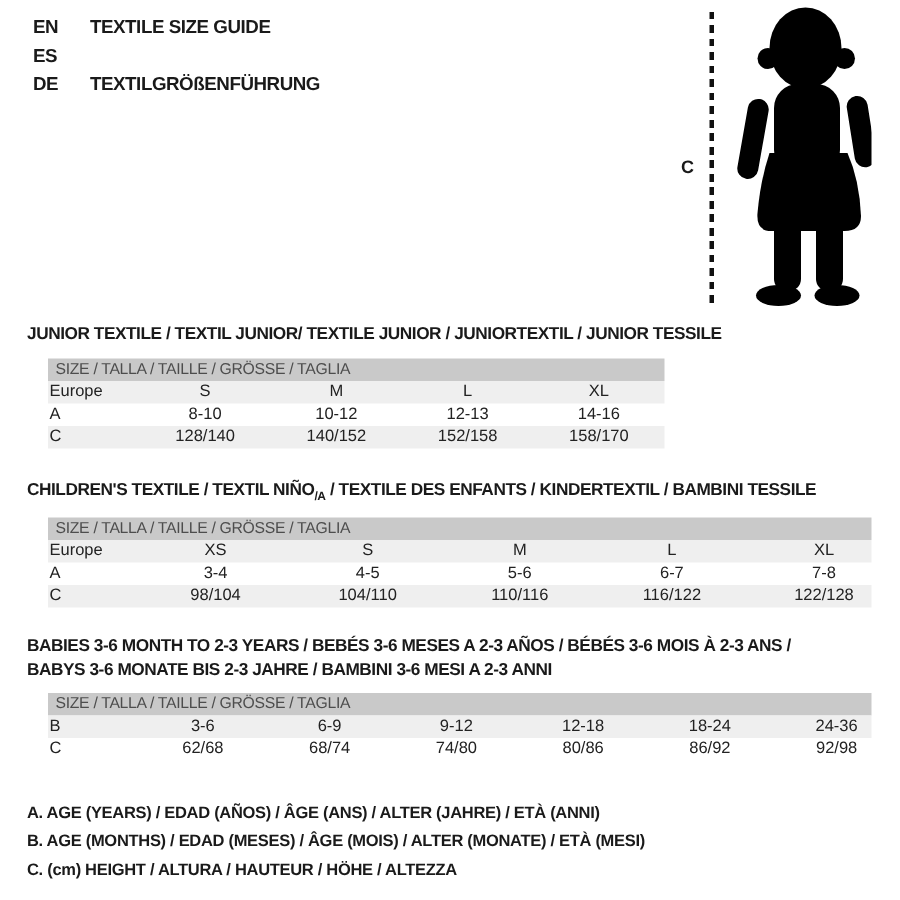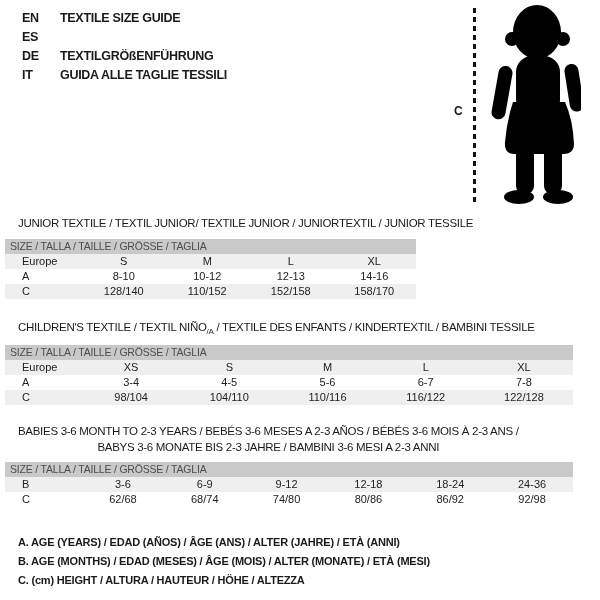--- a/index.html
+++ b/index.html
@@ -11,28 +11,28 @@
   .lang-row{display:flex;line-height:19px;font-size:12.5px;font-weight:700;letter-spacing:-0.3px;}
   .lang-code{width:38px;}
 
   
   .dash-line{position:absolute;left:473px;top:8px;width:3px;height:198px;
              background:repeating-linear-gradient(to bottom,#111 0 5px,transparent 5px 9px);}
   .measure-c{position:absolute;left:454px;top:104px;font-size:12px;font-weight:700;}
   .baby-svg{position:absolute;left:483px;top:2px;}
 
   
-  .tbl-title{position:absolute;left:18px;font-size:11.5px;font-weight:400;letter-spacing:-0.3px;white-space:nowrap;text-align:center;}
+  .tbl-title{position:absolute;left:18px;font-size:11.5px;font-weight:700;letter-spacing:-0.3px;white-space:nowrap;}
   .tbl-title .sub{font-size:8px;vertical-align:sub;}
-  .tbl{position:absolute;left:5px;}
+  .tbl{position:absolute;left:32px;}
   .tbl .bar{height:15px;line-height:15px;background:#c9c9c9;color:#4d4d4d;
             font-size:10.5px;padding-left:5px;letter-spacing:-0.2px;}
   .tbl .row{display:flex;height:15px;line-height:15px;font-size:11px;color:#222;}
   .tbl .row:nth-of-type(even){background:#efefef;} 
-  .tbl .lbl{width:60px;padding-left:17px;}
+  .tbl .lbl{width:60px;padding-left:1px;}
   .tbl .val{flex:1;text-align:center;}
 
   
   .notes{position:absolute;left:18px;top:533px;}
   .note-line{font-size:11px;font-weight:700;line-height:19px;letter-spacing:-0.2px;white-space:nowrap;}
 </style>
 </head>
 <body>
 
 <div id="stage">
@@ -41,24 +41,20 @@
     <div class="lang-row">
       <span class="lang-code">EN</span>
       <span>TEXTILE SIZE GUIDE</span>
     </div>
     <div class="lang-row">
       <span class="lang-code">ES</span>
     </div>
     <div class="lang-row">
       <span class="lang-code">DE</span>
       <span>TEXTILGRÖßENFÜHRUNG</span>
-    </div>
-    <div class="lang-row">
-      <span class="lang-code">IT</span>
-      <span>GUIDA ALLE TAGLIE TESSILI</span>
     </div>
   </div>
 
   <div class="dash-line"></div>
   <div class="measure-c">C</div>
   <svg class="baby-svg" width="112" height="208" viewBox="0 0 112 208" fill="#000">
     <ellipse cx="54" cy="30" rx="24" ry="27"></ellipse>
     <circle cx="29" cy="37" r="7"></circle>
     <circle cx="80" cy="37" r="7"></circle>
     <rect x="33" y="54" width="44" height="60" rx="16"></rect>
@@ -86,21 +82,21 @@
       <div class="row">
         <span class="lbl">A</span>
         <span class="val">8-10</span>
         <span class="val">10-12</span>
         <span class="val">12-13</span>
         <span class="val">14-16</span>
       </div>
       <div class="row">
         <span class="lbl">C</span>
         <span class="val">128/140</span>
-        <span class="val">110/152</span>
+        <span class="val">140/152</span>
         <span class="val">152/158</span>
         <span class="val">158/170</span>
       </div>
     </div>
 
   <div class="tbl-title" style="top:321px">
     <span>CHILDREN'S TEXTILE / TEXTIL NIÑO</span><span class="sub">/A</span><span> / TEXTILE DES ENFANTS / KINDERTEXTIL / BAMBINI TESSILE</span>
   </div>
   <div class="tbl" style="top:345px;width:568px">
       <div class="bar">SIZE / TALLA / TAILLE / GRÖSSE / TAGLIA</div>

